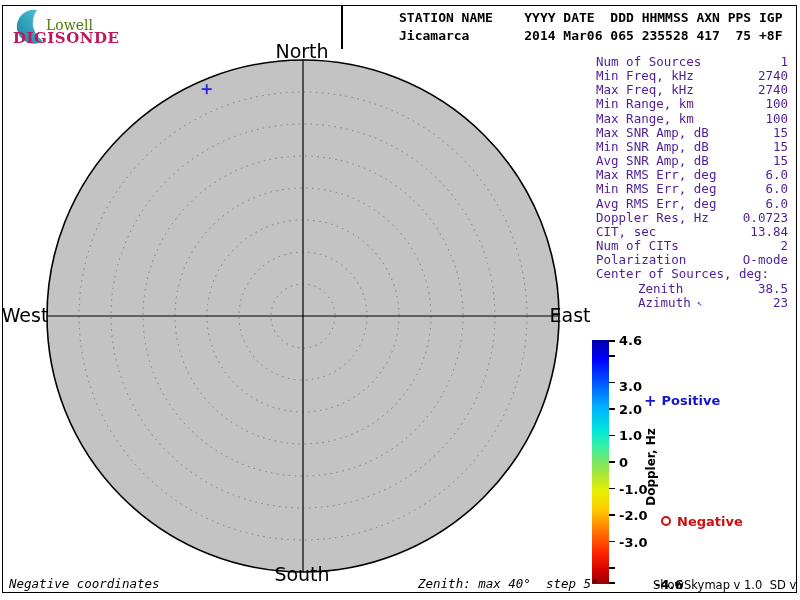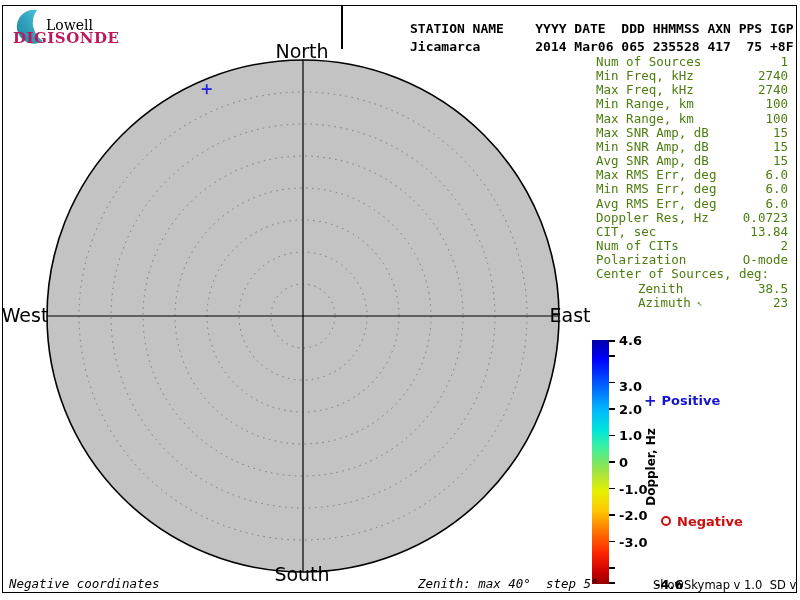--- a/index.html
+++ b/index.html
@@ -12,39 +12,39 @@
   .abs{position:absolute;}
 
   
   .frame{left:2px;top:5px;width:793px;height:586px;border:1.5px solid #000;z-index:0;}
   .vdivider{left:341px;top:5px;width:1.5px;height:44px;background:#000;z-index:3;}
 
   
   .logo{left:8px;top:7px;width:120px;height:42px;z-index:3;}
   .logo svg{position:absolute;left:2px;top:1px;}
   .logo-lowell{position:absolute;left:38px;top:10px;font-family:"DejaVu Serif",serif;
-    font-size:14px;color:#000000;}
+    font-size:14px;color:#4d7c0f;}
   .logo-digisonde{position:absolute;left:5px;top:22px;font-family:"DejaVu Serif",serif;
     font-weight:bold;font-size:15px;color:#be185d;letter-spacing:.5px;}
 
   
-  .header{left:399px;top:9px;margin:11px;font-family:"DejaVu Sans Mono",monospace;
+  .header{left:399px;top:9px;margin:0;font-family:"DejaVu Sans Mono",monospace;
     font-weight:bold;font-size:13px;line-height:18px;color:#000;z-index:3;white-space:pre;}
 
   
   #skymap{left:0;top:0;width:800px;height:600px;z-index:1;pointer-events:none;}
 
   .compass{z-index:2;font-weight:normal;font-size:19px;color:#000;
     transform:translate(-50%,-50%);white-space:nowrap;}
   .c-n{left:302px;top:51px;}  .c-s{left:302px;top:574px;}
   .c-w{left:25px;top:315px;}  .c-e{left:570px;top:315px;}
 
   
   .stats{left:596px;top:55px;width:192px;z-index:3;
-    font-family:"DejaVu Sans Mono",monospace;font-size:12.5px;line-height:14.15px;color:#4d7c0f;}
+    font-family:"DejaVu Sans Mono",monospace;font-size:12.5px;line-height:14.15px;color:#4c1d95;}
   .stat-row{display:flex;justify-content:space-between;white-space:pre;}
   .stat-row.indent .sl{padding-left:42px;}
   .sl .arrow{font-size:9px;margin-left:6px;vertical-align:1px;}
 
   
   .colorbar{left:592px;top:340px;width:17px;height:244px;z-index:3;
     background:linear-gradient(to bottom,
       #0000a8 0%,#0000ff 8%,#0064ff 19%,#00b4ff 28%,#00e6dc 37%,
       #3cf0a0 44%,#78e664 50%,#b4e632 56%,#e6f000 62%,#ffc800 70%,
       #ff7800 78%,#ff2800 87%,#cd0000 95%,#960000 100%);}

